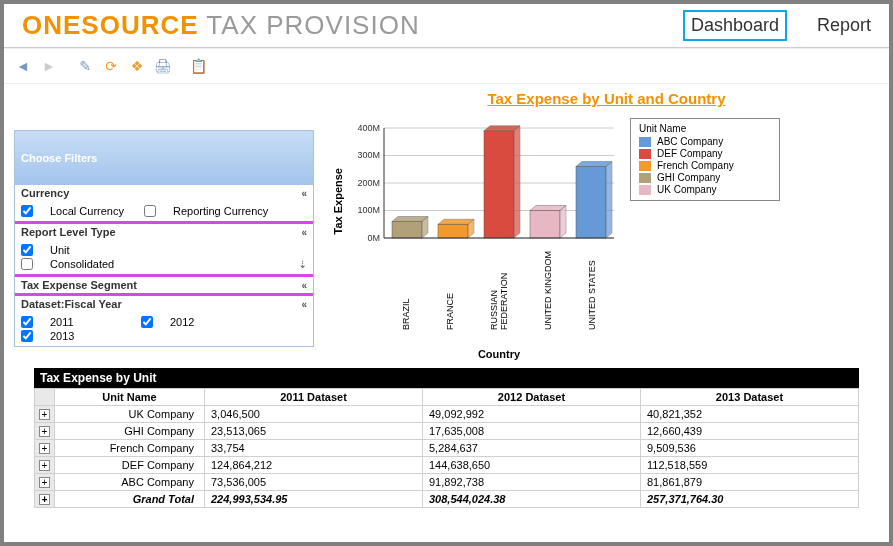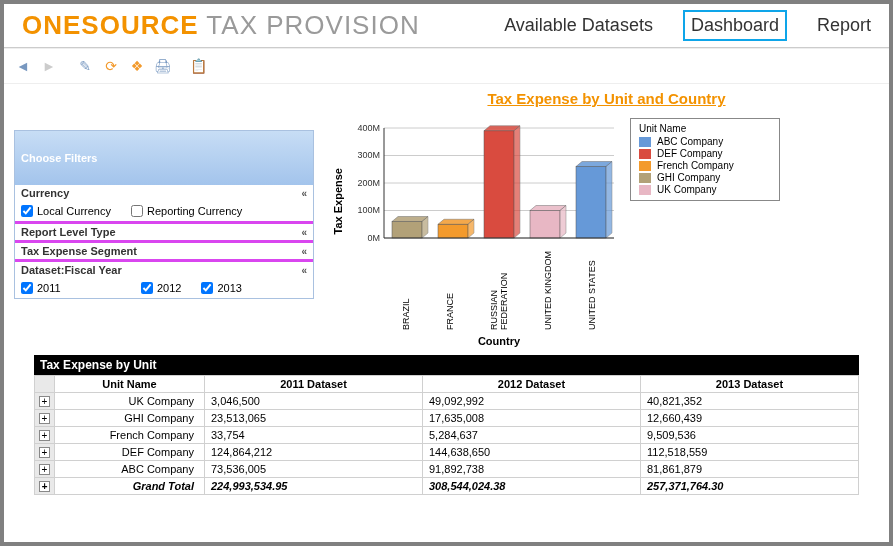--- a/index.html
+++ b/index.html
@@ -68,42 +68,42 @@
     display: flex;
     justify-content: space-between;
     align-items: center;
     padding: 2px 6px;
     font-weight: bold;
     background: #fff;
     color: #333;
     font-size: 11px;
   }
   .section-body { padding: 4px 6px; display: flex; flex-wrap: wrap; gap: 2px 20px; }
-  .cb { display: inline-flex; align-items: center; gap: 4px; font-size: 11px; }
+  .cb { display: inline-flex; align-items: center; gap: 17px; font-size: 11px; }
   .cb input { width: 12px; height: 12px; }
   .chev { font-size: 10px; color: #555; }
   
   .chart-wrap { display: flex; margin-top: 10px; }
   .chart-plot { width: 290px; }
   .chart-plot svg { display: block; }
   .legend {
     border: 1px solid #888;
     padding: 4px 8px;
     font-size: 10px;
     width: 150px;
     margin-left: 6px;
     height: fit-content;
   }
   .legend-title { font-weight: normal; margin-bottom: 2px; font-size: 10px; }
   .legend-row { display: flex; align-items: center; gap: 6px; margin: 1px 0; }
   .swatch { width: 12px; height: 10px; display: inline-block; }
   .xaxis-labels { display: flex; justify-content: space-around; font-size: 9px; margin-top: 2px; margin-left: 50px; width: 230px; }
   .xaxis-labels span { writing-mode: vertical-rl; transform: rotate(180deg); text-align: left; height: 80px; }
   .xaxis-title, .yaxis-title { font-size: 11px; font-weight: bold; text-align: center; }
-  .xaxis-title { margin-top: 5px; margin-left: 40px; }
+  .xaxis-title { margin-top: 18px; margin-left: 40px; }
   .yaxis-title { writing-mode: vertical-rl; transform: rotate(180deg); position: absolute; left: -2px; top: 50px; }
   .chart-rel { position: relative; }
   
   .table-wrap {
     margin: 8px 30px 0 30px;
   }
   .table-title {
     background: #000; color: #fff; font-weight: bold;
     padding: 3px 6px; font-size: 12px;
   }
@@ -128,21 +128,20 @@
   col.c0{width:20px}col.c1{width:150px}col.c2,col.c3,col.c4{width:auto}
 </style>
 </head>
 <body>
 
 <div class="header">
   <span class="brand">
     <span class="brand-orange">ONESOURCE</span><span class="brand-gray"> TAX PROVISION</span>
   </span>
   <div class="nav">
-    <span class="nav-item">Available Datasets</span>
     <span class="nav-item nav-active">Dashboard</span>
     <span class="nav-item">Report</span>
   </div>
 </div>
 
 <div class="toolbar">
   <span class="tool-btn">◄</span>
   <span class="tool-btn" style="color:#ccc">►</span>
   <span class="tool-divider"></span>
   <span class="tool-btn">✎</span>
@@ -173,20 +172,33 @@
               <input type="checkbox" style="">
               <span>Reporting Currency</span>
             </label>
         </div>
       </div>
 
       <div class="section">
         <div class="section-title">
           <span>Report Level Type</span>
           <span class="chev">«</span>
+        </div>
+        <div class="section-body" style="flex-direction:column;gap:2px">
+          <label class="cb">
+              <input type="checkbox" checked="" style="">
+              <span>Unit</span>
+            </label>
+          <div style="display:flex;justify-content:space-between;width:100%;align-items:center">
+            <label class="cb">
+                <input type="checkbox" style="">
+                <span>Consolidated</span>
+              </label>
+            <span class="chev">⇣</span>
+          </div>
         </div>
       </div>
 
       <div class="section">
         <div class="section-title">
           <span>Tax Expense Segment</span>
           <span class="chev">«</span>
         </div>
       </div>
 

